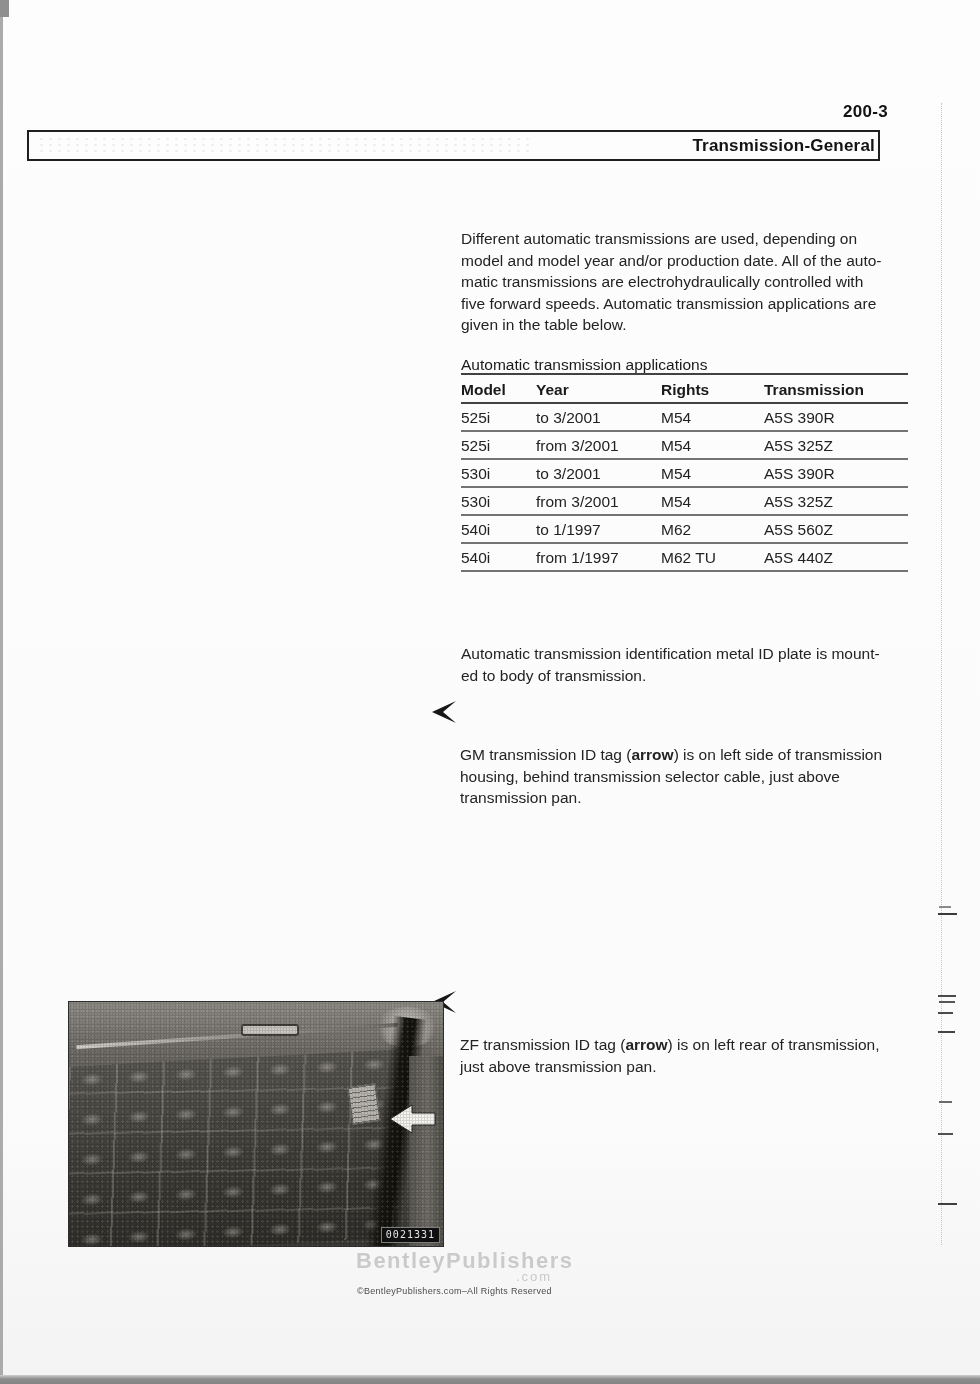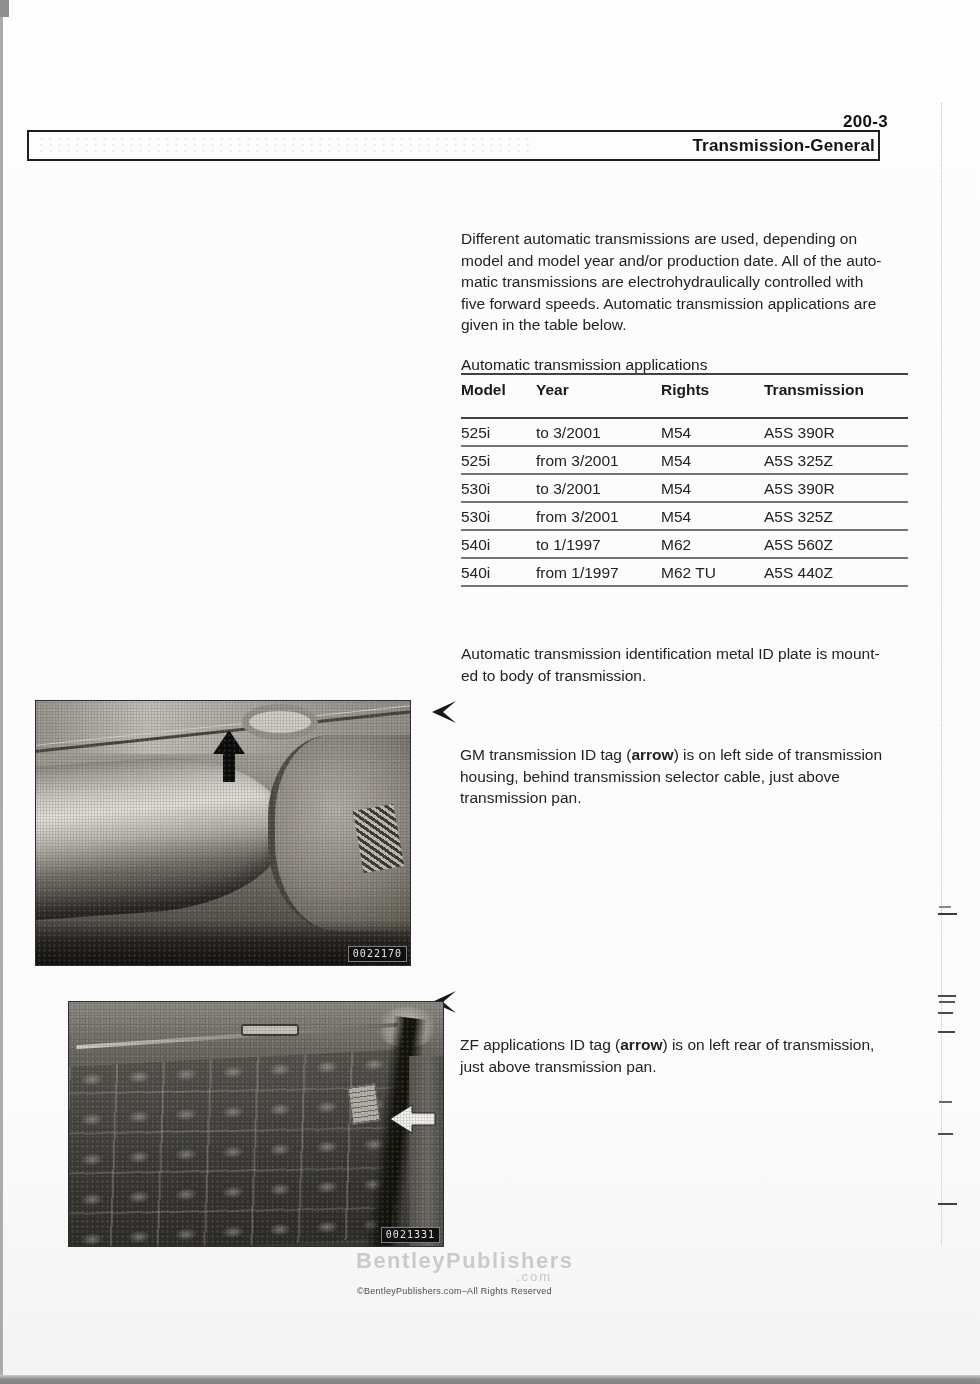--- a/index.html
+++ b/index.html
@@ -10,21 +10,21 @@
   }
   
   .edge-left{position:absolute;left:0;top:0;width:3px;height:1384px;background:#ababab;}
   .edge-topblock{position:absolute;left:0;top:0;width:9px;height:17px;background:#8f8f8f;}
   .edge-bottom{position:absolute;left:0;bottom:0;width:980px;height:9px;
     background:linear-gradient(180deg,#cfcfcf 0%,#8d8d8d 45%,#848484 100%);}
   .vline-right{position:absolute;left:941px;top:103px;height:1142px;border-left:1px dotted #bdbdbd;opacity:.85;}
   .dash{position:absolute;height:2px;}
 
   
-  .page-number{position:absolute;top:112px;left:786px;width:102px;text-align:right;
+  .page-number{position:absolute;top:102px;left:786px;width:102px;text-align:right;
     font-size:17px;font-weight:bold;color:#121212;letter-spacing:.3px;}
   .header-box{position:absolute;left:27px;top:130px;width:849px;height:27px;
     border:2px solid #1f1f1f;background:#fdfdfd;}
   .header-box::before{content:"";position:absolute;left:8px;top:4px;width:58%;height:20px;
     background-image:radial-gradient(rgba(130,130,130,.5) 1px,transparent 1.7px);
     background-size:9px 6px;opacity:.28;filter:blur(.4px);}
   .header-box .section{position:absolute;right:3px;top:0;line-height:27px;
     font-size:17px;font-weight:bold;color:#131313;letter-spacing:.2px;}
 
   
@@ -32,21 +32,21 @@
     font-size:24px;font-weight:bold;font-variant:small-caps;letter-spacing:.8px;color:#171717;}
   .bodytext{font-size:15.5px;line-height:21.5px;color:#232323;white-space:pre-line;margin:0;}
   .intro{position:absolute;left:461px;top:228px;width:462px;}
   .idnote{position:absolute;left:461px;top:643px;width:462px;}
 
   .table-title{position:absolute;left:461px;top:356px;font-size:15.5px;font-weight:normal;color:#1a1a1a;}
   .apps-table{position:absolute;left:461px;top:373px;width:447px;}
   table{border-collapse:collapse;width:100%;table-layout:fixed;}
   table{border-top:2px solid rgba(45,45,45,.9);}
   th{font-size:15.5px;font-weight:bold;text-align:left;color:#1a1a1a;
-     padding:6px 0 19px 0;border-bottom:2px solid rgba(45,45,45,.9);line-height:17px;}
+     padding:6px 0 4px 0;border-bottom:2px solid rgba(45,45,45,.9);line-height:17px;}
   td{font-size:15.5px;color:#222;padding:5px 0 4px 0;line-height:17px;
      border-bottom:2px solid rgba(70,70,70,.75);}
 
   
   .caption{position:absolute;left:460px;width:468px;font-size:15.5px;line-height:21.5px;
     color:#232323;white-space:pre-line;margin-top:44px;}
   .caption b{font-weight:bold;}
   .cap-arrow{position:absolute;left:430px;width:28px;height:26px;}
 
   
@@ -204,41 +204,25 @@
   <p class="bodytext idnote">Automatic transmission identification metal ID plate is mount-
 ed to body of transmission.</p>
 
   <svg class="cap-arrow" style="top:699px;" viewBox="0 0 28 26">
     <polygon points="26,2 2,13 26,24 13,13" fill="#171717"></polygon>
   </svg>
   <div class="caption" style="top:700px;"><span>GM transmission ID tag (</span><b>arrow</b><span>) is on left side of transmission
 housing, behind transmission selector cable, just above
 transmission pan.</span></div>
 
-  <div class="photo" style="top:700px;height:264px;">
-    <div class="p1-bg"></div>
-    <div class="p1-top"></div>
-    <div class="p1-cable2"></div>
-    <div class="p1-cable"></div>
-    <div class="p1-mount"></div>
-    <div class="p1-cylinder"></div>
-    <div class="p1-bell"></div>
-    <div class="p1-hatch"></div>
-    <div class="p1-bottom"></div>
-    <svg style="left:47%;top:11%;" width="34" height="52" viewBox="0 0 34 52">
-      <polygon points="17,0 33,24 23,24 23,52 11,52 11,24 1,24" fill="#0b0b0b"></polygon>
-    </svg>
-    <div class="grain"></div>
-    <span class="photo-label">0022170</span>
-  </div>
 
   <svg class="cap-arrow" style="top:989px;" viewBox="0 0 28 26">
     <polygon points="26,2 2,13 26,24 13,13" fill="#171717"></polygon>
   </svg>
-  <div class="caption" style="top:990px;"><span>ZF applications ID tag (</span><b>arrow</b><span>) is on left rear of transmission,
+  <div class="caption" style="top:990px;"><span>ZF transmission ID tag (</span><b>arrow</b><span>) is on left rear of transmission,
 just above transmission pan.</span></div>
 
   <div class="photo" style="top:1001px;height:244px;margin-left:33px;">
     <div class="p2-bg"></div>
     <div class="p2-blob"></div>
     <div class="p2-cable"></div>
     <div class="p2-conn"></div>
     <div class="p2-pan"></div>
     <div class="p2-idtag"></div>
     <div class="p2-shadowband"></div>

